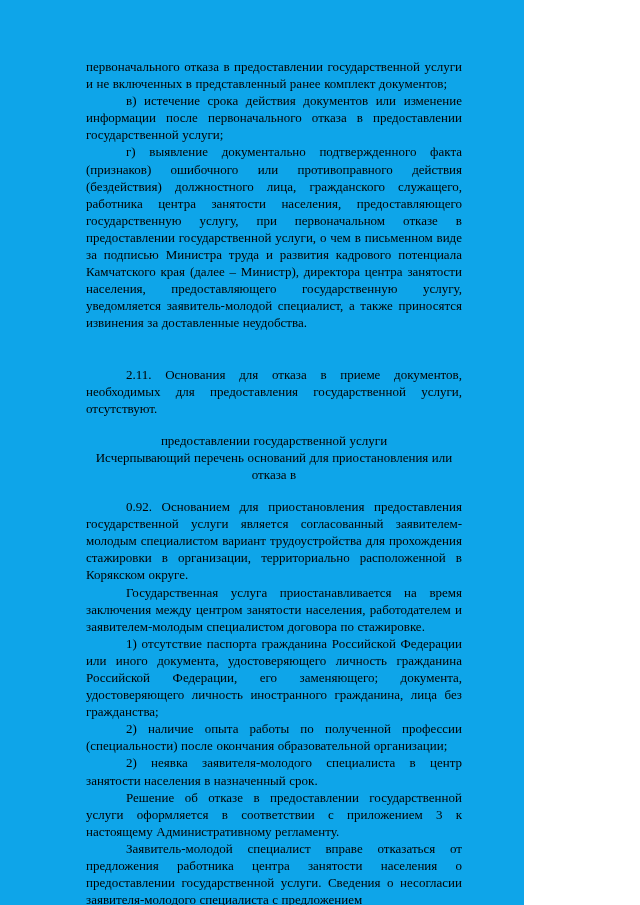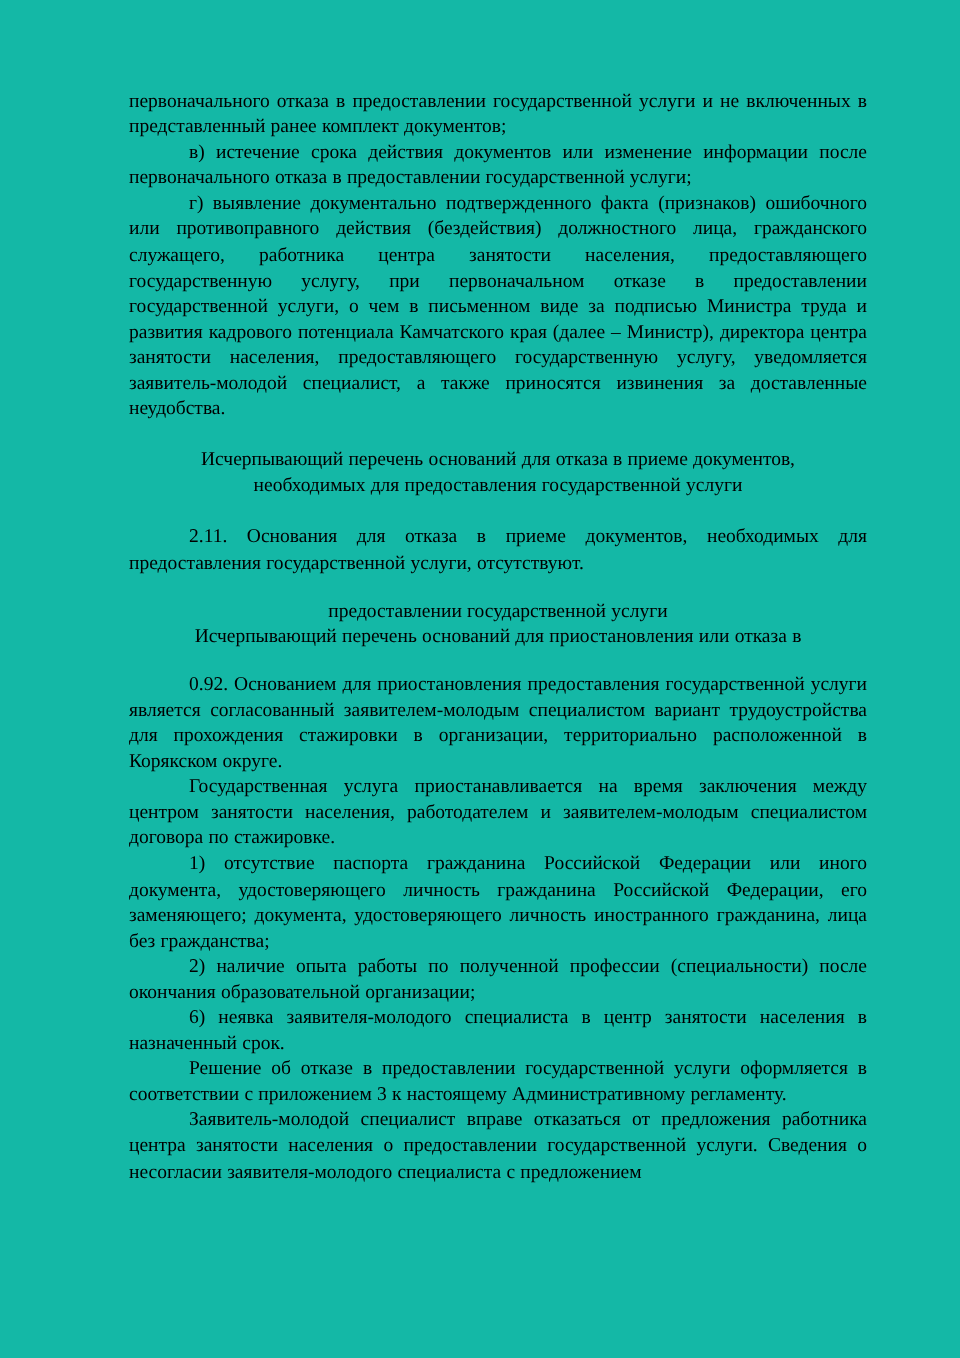--- a/index.html
+++ b/index.html
@@ -8,26 +8,26 @@
     background: #ffffff;
   }
   body {
     width: 640px;
     height: 905px;
     font-family: "Liberation Serif", serif;
     color: #000000;
     overflow: hidden;
   }
   .page {
-    width: 640px;
+    width: 524px;
     height: 905px;
     position: relative;
     box-sizing: border-box;
     padding: 58px 62px 0 86px;
-    background: #14b8a6;
+    background: #0ea5e9;
   }
   .doc-body {
     font-size: 13.0px;
     line-height: 1.315;
     text-align: justify;
     text-justify: inter-word;
     hyphens: none;
   }
   p {
     margin: 0;
@@ -65,24 +65,20 @@
   <div class="doc-body">
 
     <p class="noindent">первоначального отказа в предоставлении государственной услуги и не включенных в представленный ранее комплект документов;</p>
 
     <p class="indent">в) истечение срока действия документов или изменение информации после первоначального отказа в предоставлении государственной услуги;</p>
 
     <p class="indent">г) выявление документально подтвержденного факта (признаков) ошибочного или противоправного действия (бездействия) должностного лица, гражданского служащего, работника центра занятости населения, предоставляющего государственную услугу, при первоначальном отказе в предоставлении государственной услуги, о чем в письменном виде за подписью Министра труда и развития кадрового потенциала Камчатского края (далее – Министр), директора центра занятости населения, предоставляющего государственную услугу, уведомляется заявитель-молодой специалист, а также приносятся извинения за доставленные неудобства.</p>
 
     <div class="spacer-lg"></div>
 
-    <div>
-      <p class="center-head">Исчерпывающий перечень оснований для отказа в приеме документов,</p>
-      <p class="center-head">необходимых для предоставления государственной услуги</p>
-    </div>
 
     <div class="spacer-lg"></div>
 
     <p class="indent">2.11. Основания для отказа в приеме документов, необходимых для предоставления государственной услуги, отсутствуют.</p>
 
     <div class="spacer-md"></div>
 
     <div>
       <p class="center-head">предоставлении государственной услуги</p>
       <p class="center-head">Исчерпывающий перечень оснований для приостановления или отказа в</p>
@@ -92,20 +88,20 @@
 
     <p class="indent">0.92. Основанием для приостановления предоставления государственной услуги является согласованный заявителем-молодым специалистом вариант трудоустройства для прохождения стажировки в организации, территориально расположенной в Корякском округе.</p>
 
     <p class="indent">Государственная услуга приостанавливается на время заключения между центром занятости населения, работодателем и заявителем-молодым специалистом договора по стажировке.</p>
 
 
     <p class="indent">1) отсутствие паспорта гражданина Российской Федерации или иного документа, удостоверяющего личность гражданина Российской Федерации, его заменяющего; документа, удостоверяющего личность иностранного гражданина, лица без гражданства;</p>
 
     <p class="indent">2) наличие опыта работы по полученной профессии (специальности) после окончания образовательной организации;</p>
 
-    <p class="indent">6) неявка заявителя-молодого специалиста в центр занятости населения в назначенный срок.</p>
+    <p class="indent">2) неявка заявителя-молодого специалиста в центр занятости населения в назначенный срок.</p>
 
     <p class="indent">Решение об отказе в предоставлении государственной услуги оформляется в соответствии с приложением 3 к настоящему Административному регламенту.</p>
 
     <p class="indent">Заявитель-молодой специалист вправе отказаться от предложения работника центра занятости населения о предоставлении государственной услуги. Сведения о несогласии заявителя-молодого специалиста с предложением</p>
 
   </div>
 </div>
 
 </body></html>

